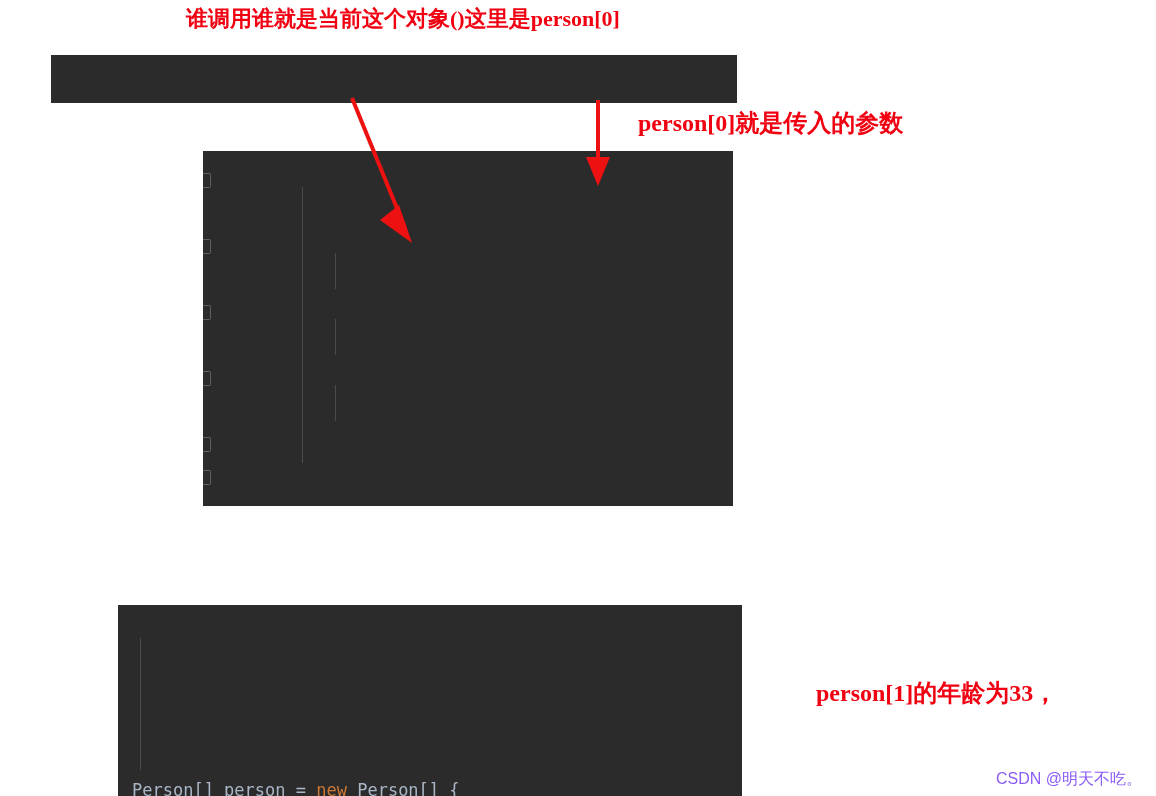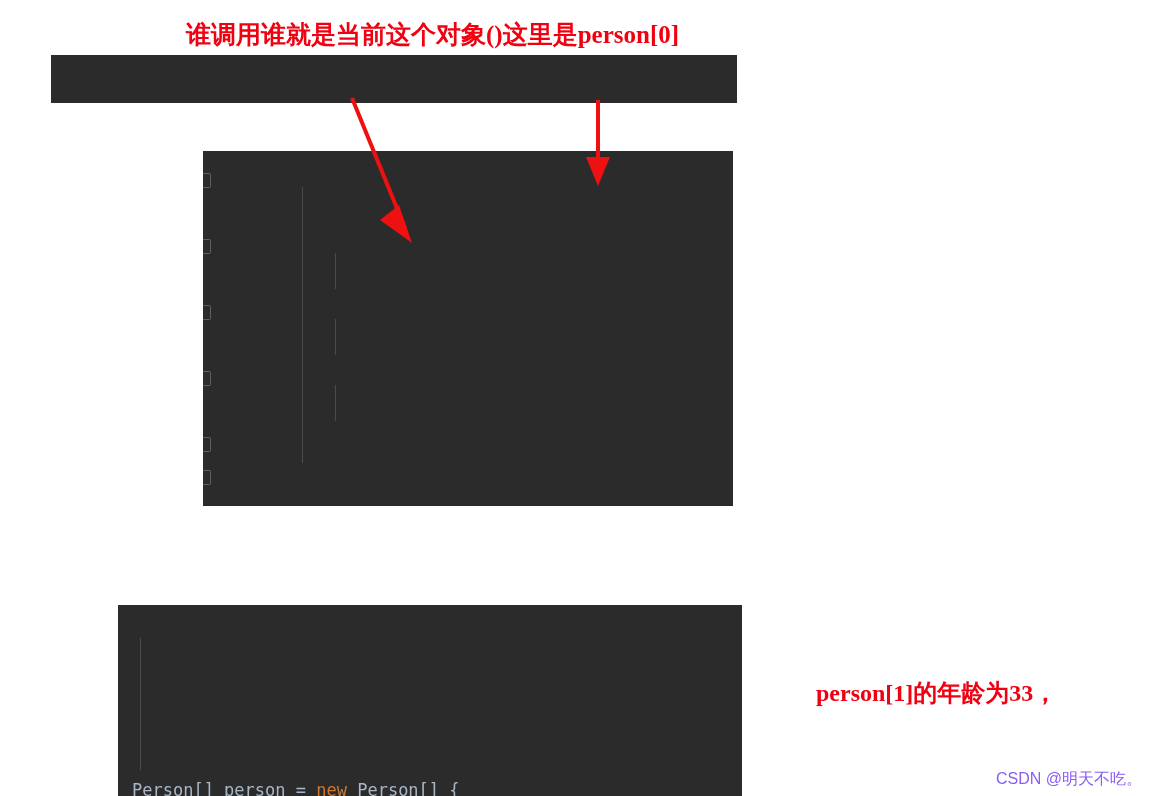--- a/index.html
+++ b/index.html
@@ -24,22 +24,22 @@
   .anno {
     position: absolute;
     color: #f00010;
     font-family: "Liberation Serif", serif;
     font-weight: 700;
     white-space: pre;
     letter-spacing: 0px;
   }
   #anno-top {
     left: 186px;
-    top: 20px;
-    font-size: 25px;
+    top: 4px;
+    font-size: 22px;
     line-height: 30px;
   }
   #anno-param {
     left: 638px;
     top: 108px;
     font-size: 24px;
     line-height: 30px;
   }
   #anno-explain {
     left: 816px;
@@ -130,20 +130,21 @@
 
 <div class="stage">
 
   <div class="anno" id="anno-top">谁调用谁就是当前这个对象()这里是person[0]</div>
 
   <div class="code-block" id="block-top">
     
     
   </div>
 
+  <div class="anno" id="anno-param">person[0]就是传入的参数</div>
 
   <div class="code-block" id="block-mid">
 
     
     <span class="gutter-mark" style="top:22px"></span>
     <span class="gutter-mark" style="top:88px"></span>
     <span class="gutter-mark" style="top:154px"></span>
     <span class="gutter-mark" style="top:220px"></span>
     <span class="gutter-mark" style="top:286px"></span>
     <span class="gutter-mark" style="top:319px"></span>

